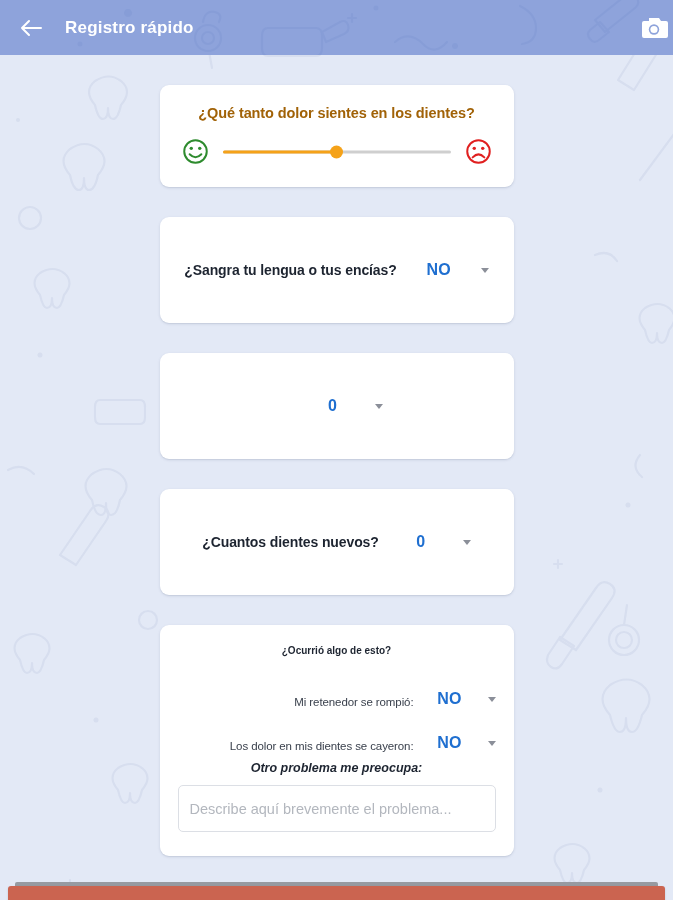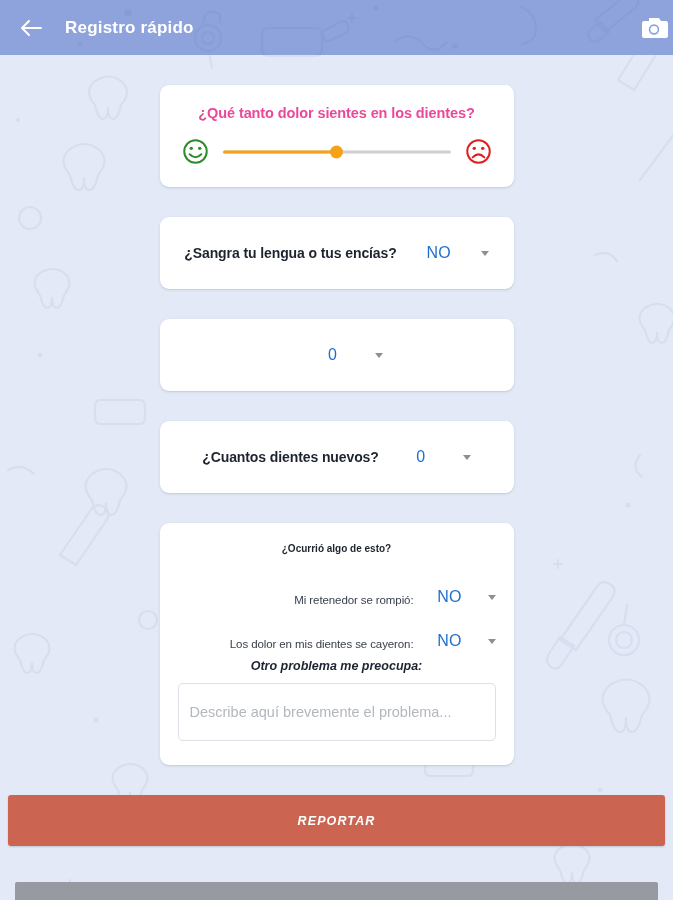--- a/index.html
+++ b/index.html
@@ -86,21 +86,21 @@
     border-radius: 9px;
     box-shadow: 0 1px 3px rgba(40,55,90,0.13), 0 1px 1px rgba(40,55,90,0.06);
   }
 
   
   .card-pain { padding: 20px 20px 22px 20px; }
   .card-title {
     text-align: center;
     font-size: 14.5px;
     font-weight: bold;
-    color: #ec4899;
+    color: #a16207;
     letter-spacing: -0.1px;
   }
   .slider-row {
     display: flex;
     align-items: center;
     margin-top: 17px;
     padding: 0 2px;
   }
   .face { flex: 0 0 auto; width: 27px; height: 27px; }
   .slider-wrap {
@@ -132,41 +132,41 @@
     width: 13px; height: 13px;
     margin-left: -6.5px;
     transform: translateY(-50%);
     border-radius: 50%;
     background: #f5a219;
     cursor: grab;
   }
 
   
   .card-select {
-    height: 72px;
+    height: 106px;
     display: flex;
     align-items: center;
     justify-content: center;
     padding: 0 18px;
   }
   .q-label {
     font-size: 14px;
     font-weight: bold;
     color: #1d2430;
     letter-spacing: -0.1px;
   }
   .dd {
     display: flex;
     align-items: center;
     cursor: pointer;
     margin-left: 26px;
   }
   .dd-value {
     font-size: 16px;
-    font-weight: normal;
+    font-weight: bold;
     color: #1f6fd0;
     min-width: 32px;
     text-align: center;
     letter-spacing: 0.3px;
   }
   .caret {
     width: 0; height: 0;
     border-left: 4.5px solid transparent;
     border-right: 4.5px solid transparent;
     border-top: 5px solid #8b8f99;
@@ -202,21 +202,21 @@
     font-size: 12.5px;
     font-weight: bold;
     color: #1d2430;
     margin-top: 9px;
     margin-bottom: 10px;
     font-style: italic;
   }
   .other-input {
     display: block;
     width: 100%;
-    height: 58px;
+    height: 47px;
     border: 1px solid #dcdfe5;
     border-radius: 5px;
     padding: 0 11px;
     font-family: "Liberation Sans", sans-serif;
     font-size: 14.5px;
     color: #1d2430;
     background: #fff;
     outline: none;
   }
   .other-input::placeholder { color: #b3b7be; }

